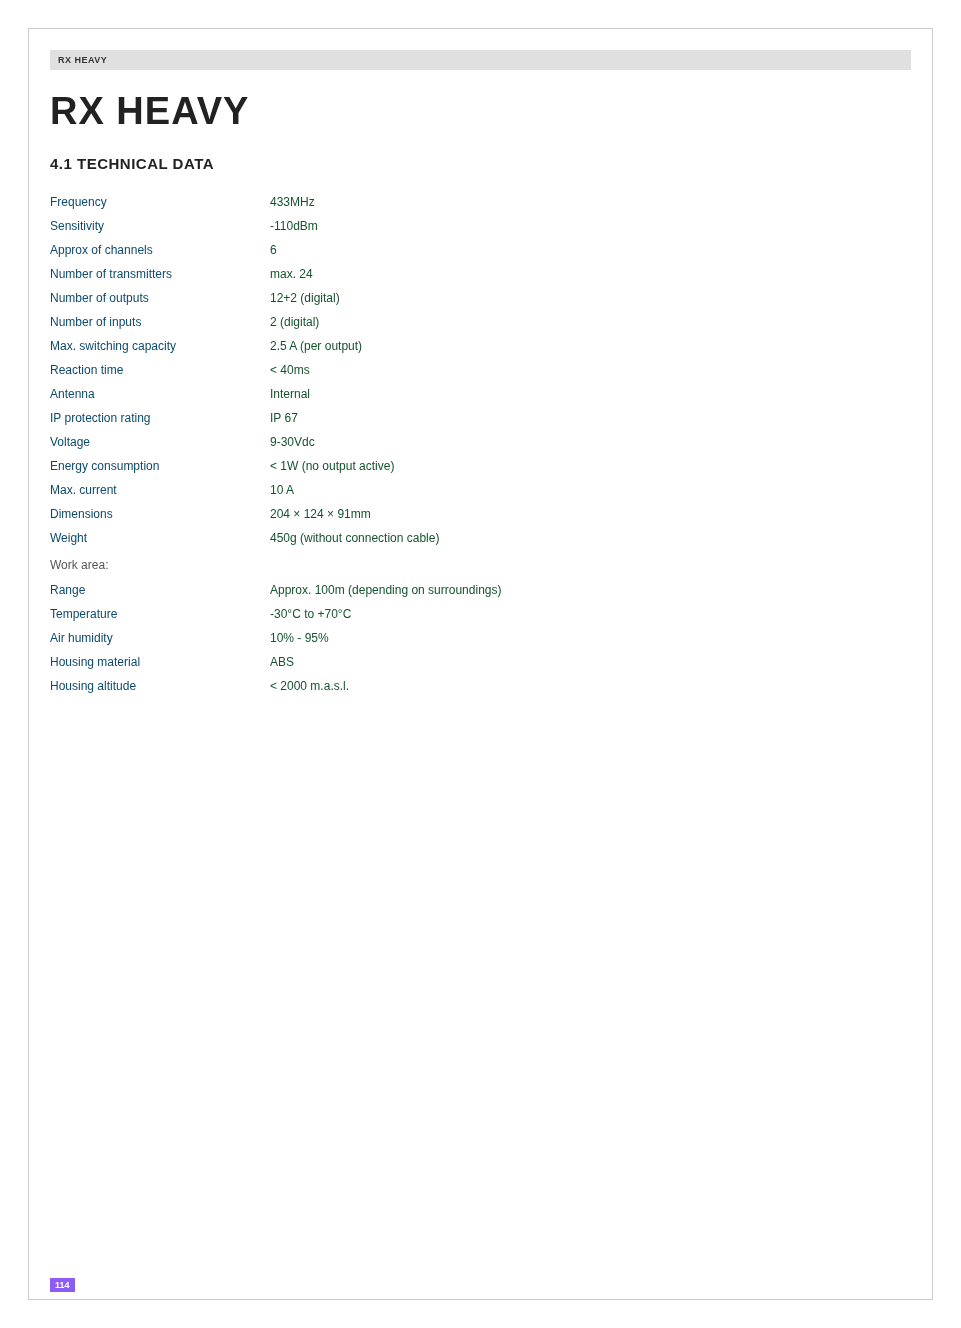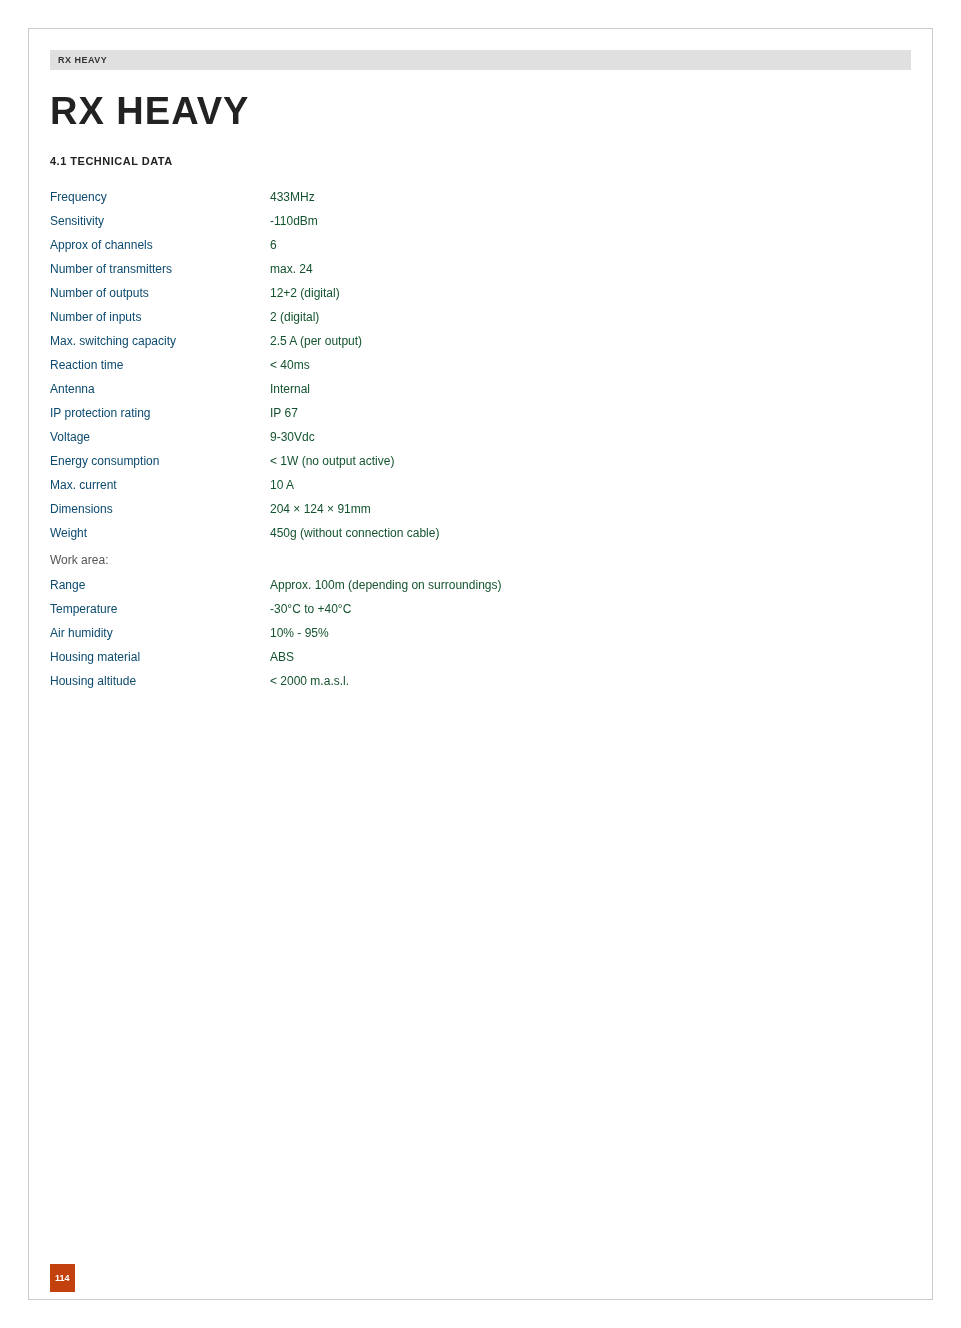--- a/index.html
+++ b/index.html
@@ -82,21 +82,21 @@
 
     .page-title {
       font-size: 38px;
       font-weight: 900;
       color: #222222;
       margin-bottom: 22px;
       letter-spacing: 1px;
     }
 
     .section-heading {
-      font-size: 11px;
+      font-size: 15px;
       font-weight: bold;
       color: #222222;
       letter-spacing: 0.5px;
       margin-bottom: 18px;
       text-transform: uppercase;
     }
 
     .spec-table {
       width: 100%;
       border-collapse: collapse;
@@ -134,25 +134,25 @@
     .footer {
       position: absolute;
       bottom: 36px;
       left: 50px;
       display: flex;
       align-items: center;
       gap: 8px;
     }
 
     .page-number-box {
-      background: #c2410c;
+      background: #8b5cf6;
       color: #ffffff;
       font-size: 9px;
       font-weight: bold;
-      padding: 9px 5px;
+      padding: 2px 5px;
     }
   </style>
 </head>
 <body>
 
 <div class="page-border-top"></div>
 <div class="page-border-bottom"></div>
 <div class="page-border-left"></div>
 <div class="page-border-right"></div>
 
@@ -232,21 +232,21 @@
   <div class="work-area-section">
     <div class="work-area-label">Work area:</div>
     <table class="spec-table">
       <tbody id="work-area-specs-body">
       <tr>
             <td>Range</td>
             <td>Approx. 100m (depending on surroundings)</td>
           </tr>
           <tr>
             <td>Temperature</td>
-            <td>-30°C to +40°C</td>
+            <td>-30°C to +70°C</td>
           </tr>
           <tr>
             <td>Air humidity</td>
             <td>10% - 95%</td>
           </tr>
           <tr>
             <td>Housing material</td>
             <td>ABS</td>
           </tr>
           <tr>

